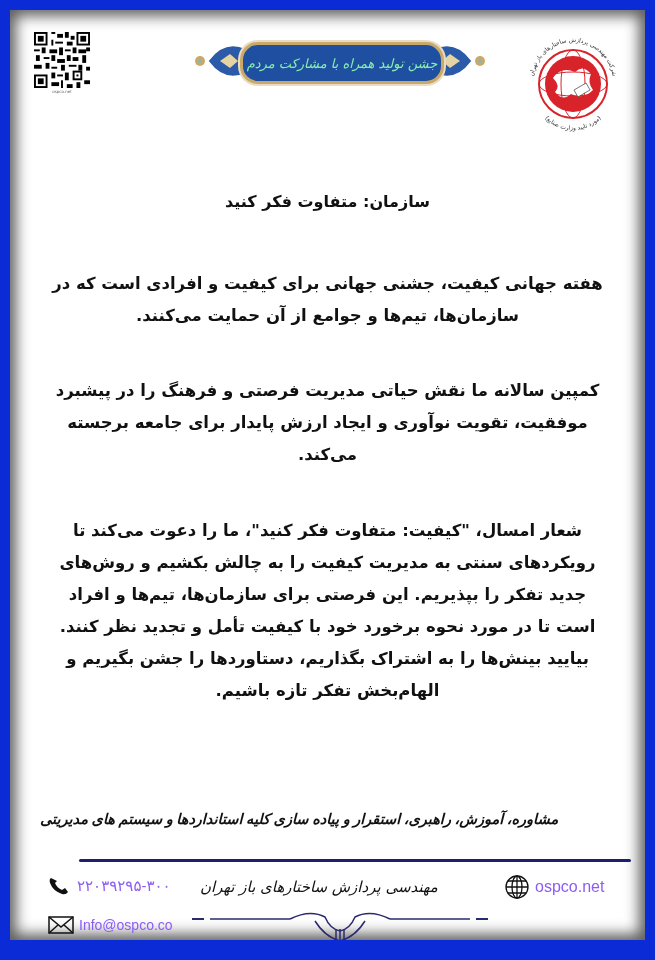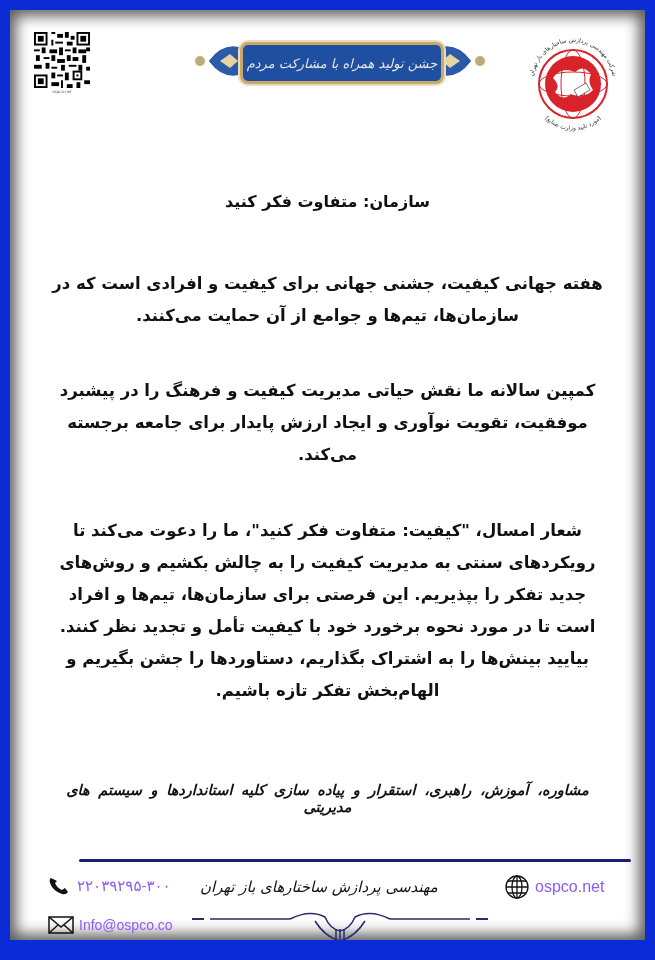--- a/index.html
+++ b/index.html
@@ -19,46 +19,46 @@
     .qr {
       position:absolute; left:24px; top:22px; width:56px; height:74px;
     }
     .qr svg { display:block; }
     .qr-caption { font-size:4px; color:#666; text-align:center; margin-top:1px; }
     .banner {
       position:absolute; left:180px; top:26px; width:300px; height:50px;
     }
     .banner-plate {
       position:absolute; left:50px; top:6px; width:198px; height:36px;
-      background:#1f4fa0; border:3px solid #c9a96a; border-radius:8px;
+      background:#1f4fa0; border:3px solid #c9a96a; border-radius:18px;
       box-shadow: 0 0 0 2px #e9dcc0;
       display:flex; align-items:center; justify-content:center;
-      color:#e5e5e5; font-family:"DejaVu Serif", serif; font-style:italic; font-size:13px;
+      color:#86efac; font-family:"DejaVu Serif", serif; font-style:italic; font-size:13px;
       direction:rtl;
     }
     .orn { position:absolute; top:0; }
     .logo {
       position:absolute; right:22px; top:20px; width:100px; height:106px;
     }
     
     .content {
       position:absolute; left:40px; right:40px; top:0;
       direction:rtl; text-align:center; color:#111;
       font-family:"DejaVu Sans", sans-serif; font-weight:bold;
     }
     .title { position:absolute; left:0; right:0; top:182px; font-size:16px; }
     .para { position:absolute; left:0; right:0; font-size:16.5px; line-height:32px; }
     .p1 { top:258px; }
     .p2 { top:365px; }
     .p3 { top:505px; }
     
     .services {
-      position:absolute; left:30px; right:30px; top:772px;
-      direction:rtl; text-align:center;
-      font-family:Liberation Mono, monospace; font-style:italic; font-weight:bold;
+      position:absolute; left:30px; right:30px; top:801px;
+      direction:rtl; text-align:left;
+      font-family:Liberation Serif, serif; font-style:italic; font-weight:bold;
       font-size:14.5px; color:#111;
     }
     .divider {
       position:absolute; left:69px; width:552px; top:849px; height:3px;
       background:#1e1e6e; border-radius:2px;
     }
     .company {
       position:absolute; left:190px; width:285px; top:868px;
       direction:rtl; text-align:left;
       font-family:"DejaVu Serif", serif; font-style:italic;
@@ -171,21 +171,21 @@
       <ellipse cx="50" cy="54" rx="12" ry="34" fill="none" stroke="#d8232a" stroke-width="1"></ellipse>
       <rect x="52" y="56" width="14" height="8" fill="#fff" stroke="#333" stroke-width="0.6" transform="rotate(-30 59 60)"></rect>
       <text font-size="6" fill="#333" font-family="DejaVu Sans, sans-serif"><textPath href="#arcTop" startOffset="50%" text-anchor="middle">شرکت مهندسی پردازش ساختارهای باز تهران</textPath></text>
       <text font-size="6" fill="#333" font-family="DejaVu Sans, sans-serif"><textPath href="#arcBot" startOffset="50%" text-anchor="middle">(مورد تایید وزارت صنایع)</textPath></text>
     </svg>
   </div>
 
   <div class="content">
     <div class="title">سازمان: متفاوت فکر کنید</div>
     <div class="para p1">هفته جهانی کیفیت، جشنی جهانی برای کیفیت و افرادی است که در سازمان‌ها، تیم‌ها و جوامع از آن حمایت می‌کنند.</div>
-    <div class="para p2">کمپین سالانه ما نقش حیاتی مدیریت کیفیت و فرهنگ را در پیشبرد موفقیت، تقویت نوآوری و ایجاد ارزش پایدار برای جامعه برجسته می‌کند.</div>
+    <div class="para p2">کمپین سالانه ما نقش حیاتی مدیریت فرصتی و فرهنگ را در پیشبرد موفقیت، تقویت نوآوری و ایجاد ارزش پایدار برای جامعه برجسته می‌کند.</div>
     <div class="para p3">شعار امسال، "کیفیت: متفاوت فکر کنید"، ما را دعوت می‌کند تا رویکردهای سنتی به مدیریت کیفیت را به چالش بکشیم و روش‌های جدید تفکر را بپذیریم. این فرصتی برای سازمان‌ها، تیم‌ها و افراد است تا در مورد نحوه برخورد خود با کیفیت تأمل و تجدید نظر کنند. بیایید بینش‌ها را به اشتراک بگذاریم، دستاوردها را جشن بگیریم و الهام‌بخش تفکر تازه باشیم.</div>
   </div>
 
   <div class="services">مشاوره، آموزش، راهبری، استقرار و پیاده سازی کلیه استانداردها و سیستم های مدیریتی</div>
   <div class="divider"></div>
 
   <div class="contact c-phone">
     <svg width="24" height="20" viewBox="0 0 24 20">
       <path d="M3 2 Q1 3 2 7 Q5 15 14 18 Q18 19 20 16 L17 12 L14 14 Q9 12 7 7 L9 5 Z" fill="#111"></path>
     </svg>

